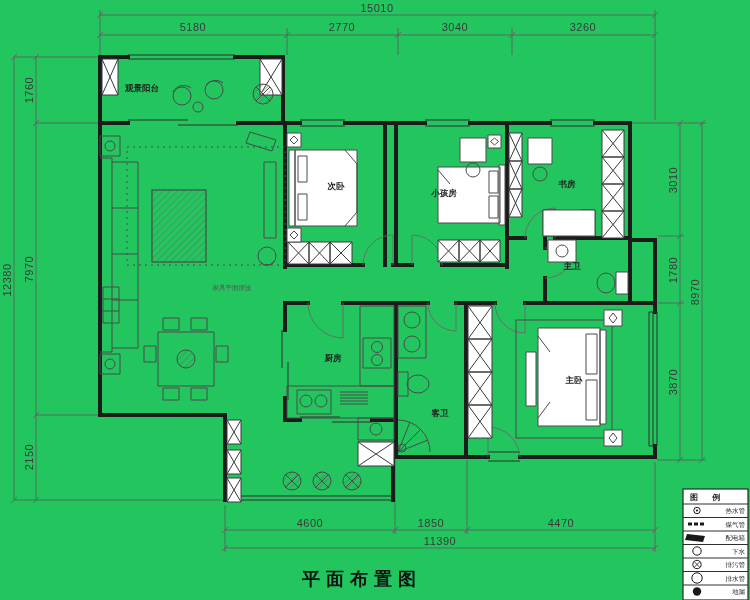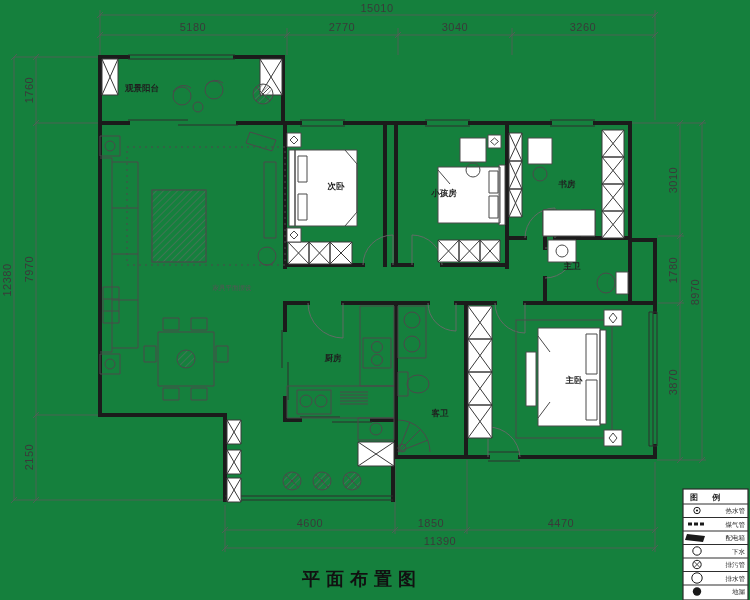--- a/index.html
+++ b/index.html
@@ -1,16 +1,16 @@
 <!DOCTYPE html>
 <html><head>
 <meta charset="utf-8">
 <style>
   html,body{margin:0;padding:0;background:#fff;width:750px;height:600px;overflow:hidden;}
-  .page{width:750px;height:600px;background:#15803d;position:relative;font-family:"Liberation Sans",sans-serif;}
+  .page{width:750px;height:600px;background:#22c55e;position:relative;font-family:"Liberation Sans",sans-serif;}
   svg{display:block;}
   text{font-family:"Liberation Sans","DejaVu Sans",sans-serif;fill:#2a2a2a;}
   .dimtxt{font-size:11px;fill:#3a3a3a;letter-spacing:0.5px;}
   .roomtxt{font-size:8.5px;fill:#1f1f1f;font-weight:bold;}
   .notetxt{font-size:6.5px;fill:#555;}
   .legendtxt{font-size:6.5px;fill:#1f1f1f;}
   .legendhdr{font-size:8px;fill:#1f1f1f;font-weight:bold;letter-spacing:6px;}
   .titletxt{font-size:18px;font-weight:bold;fill:#111;letter-spacing:6px;}
   .wall{stroke:#1b1b1b;stroke-width:4;fill:none;stroke-linecap:square;}
   .thin{stroke:#2e2e2e;stroke-width:1;fill:none;}

